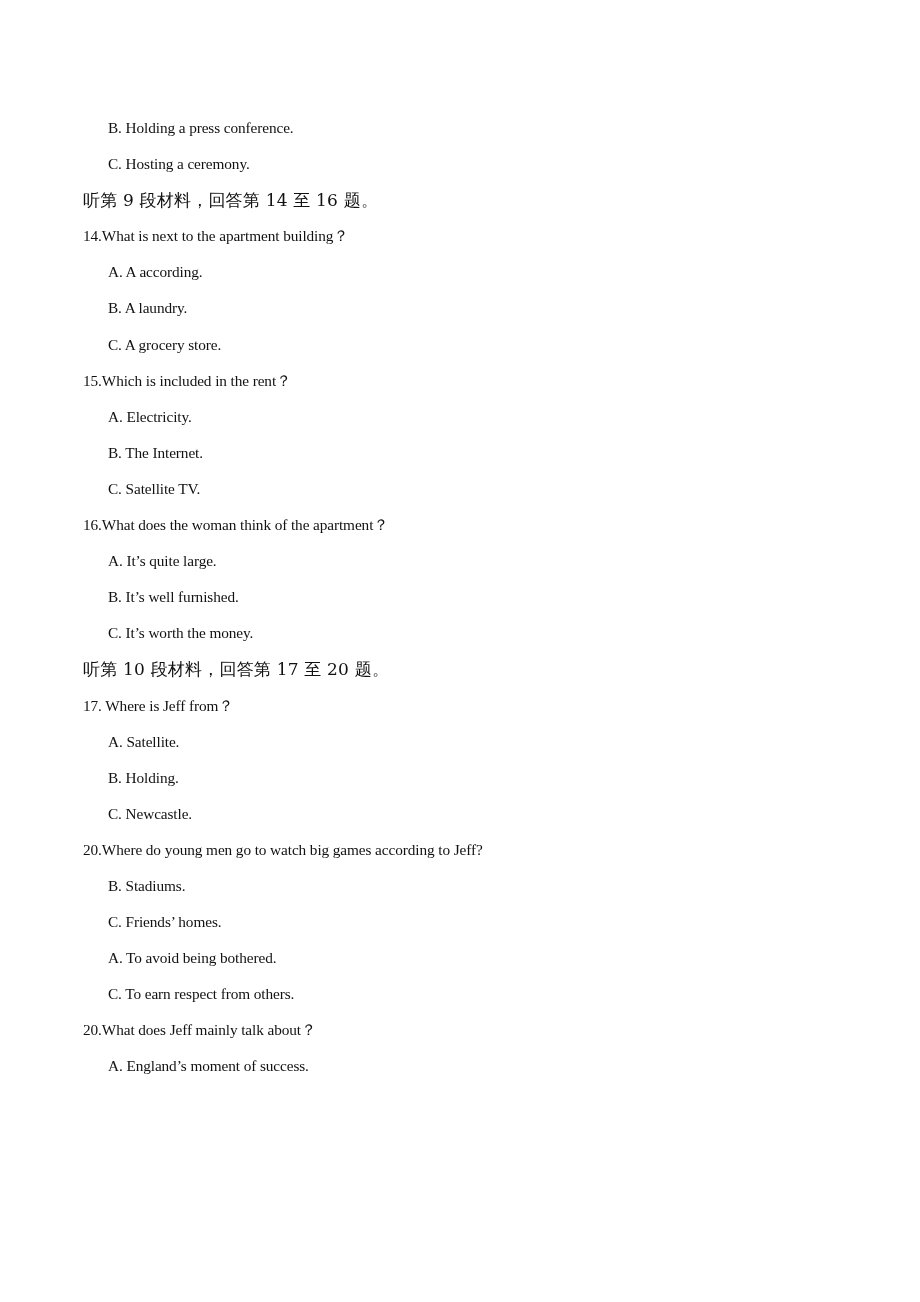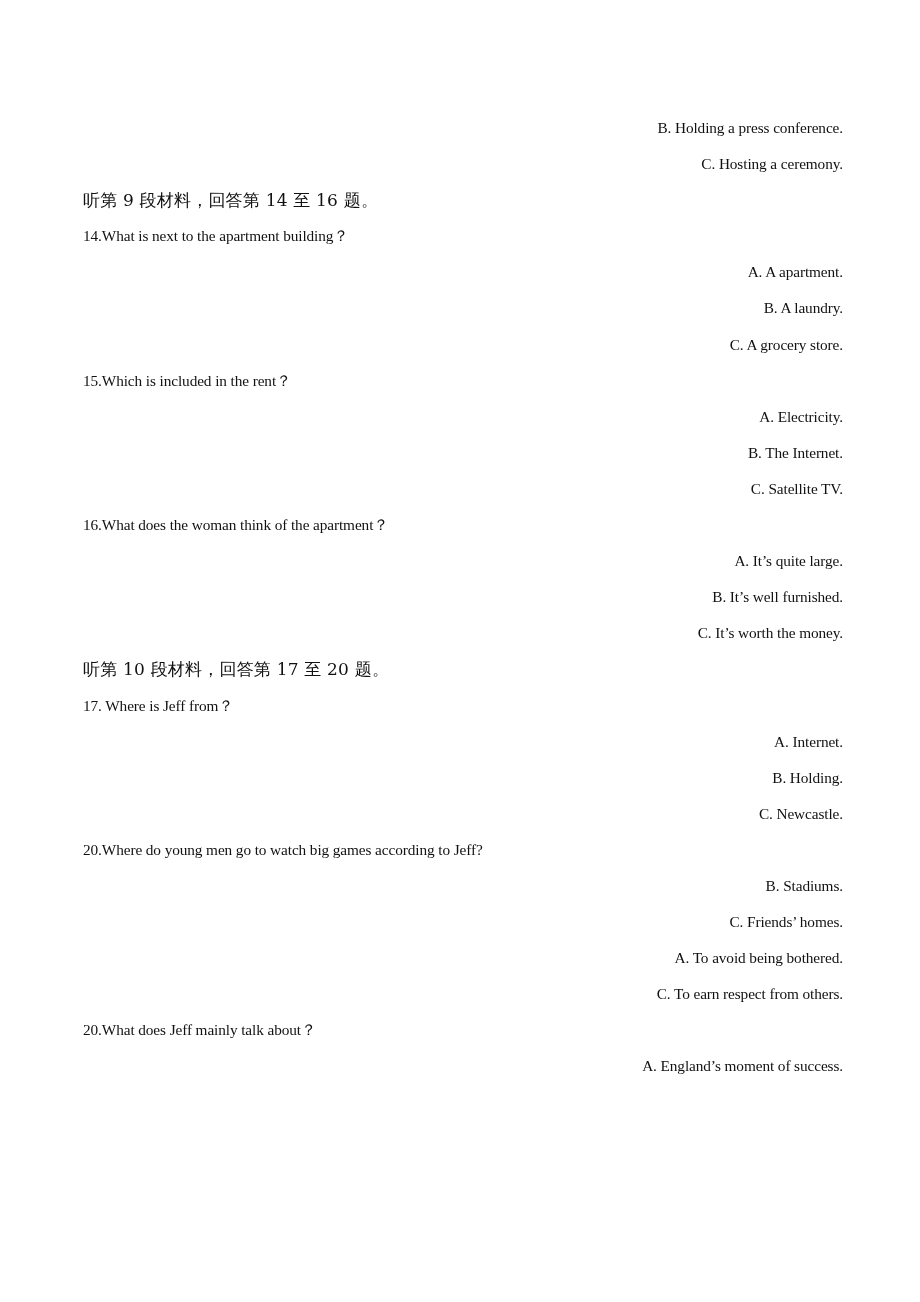--- a/index.html
+++ b/index.html
@@ -30,52 +30,51 @@
       width: 760px;
     }
     .line {
       height: 36.1px;
       line-height: 22px;
       font-size: 15.3px;
       white-space: nowrap;
     }
     .opt {
       padding-left: 25px;
-      text-align: right;
     }
     .section {
       font-family: "DejaVu Serif", "Liberation Serif", serif;
       font-size: 17px;
       letter-spacing: 0.2px;
     }
     .q, .opt { letter-spacing: -0.1px; }
   </style>
 </head>
 <body>
 
 <div class="page">
   <div class="content">
     <div class="line opt">B. Holding a press conference.</div>
     <div class="line opt">C. Hosting a ceremony.</div>
     <div class="line section">听第 9 段材料，回答第 14 至 16 题。</div>
     <div class="line q">14.What is next to the apartment building？</div>
-    <div class="line opt">A. A apartment.</div>
+    <div class="line opt">A. A according.</div>
     <div class="line opt">B. A laundry.</div>
     <div class="line opt">C. A grocery store.</div>
     <div class="line q">15.Which is included in the rent？</div>
     <div class="line opt">A. Electricity.</div>
     <div class="line opt">B. The Internet.</div>
     <div class="line opt">C. Satellite TV.</div>
     <div class="line q">16.What does the woman think of the apartment？</div>
     <div class="line opt">A. It’s quite large.</div>
     <div class="line opt">B. It’s well furnished.</div>
     <div class="line opt">C. It’s worth the money.</div>
     <div class="line section">听第 10 段材料，回答第 17 至 20 题。</div>
     <div class="line q">17. Where is Jeff from？</div>
-    <div class="line opt">A. Internet.</div>
+    <div class="line opt">A. Satellite.</div>
     <div class="line opt">B. Holding.</div>
     <div class="line opt">C. Newcastle.</div>
     <div class="line q">20.Where do young men go to watch big games according to Jeff?</div>
     <div class="line opt">B. Stadiums.</div>
     <div class="line opt">C. Friends’ homes.</div>
     <div class="line opt">A. To avoid being bothered.</div>
     <div class="line opt">C. To earn respect from others.</div>
     <div class="line q">20.What does Jeff mainly talk about？</div>
     <div class="line opt">A. England’s moment of success.</div>
   </div>

